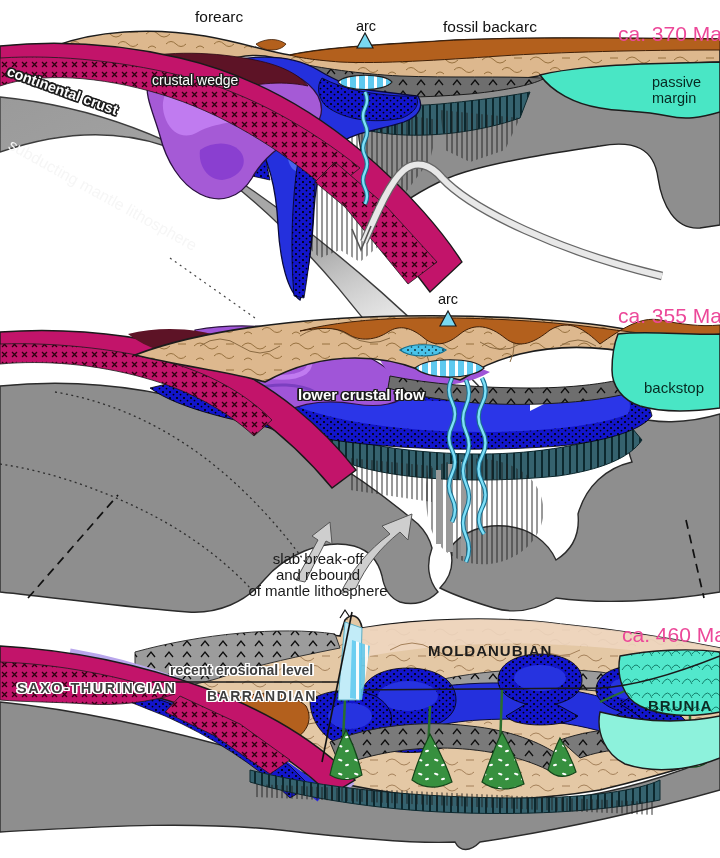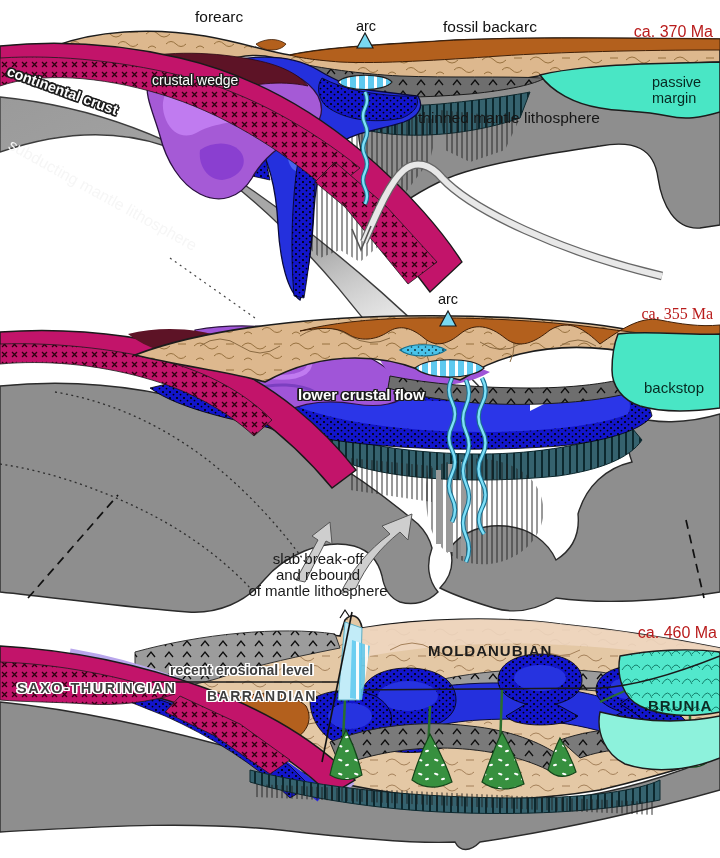--- a/index.html
+++ b/index.html
@@ -6,21 +6,21 @@
   #fig{position:relative;width:720px;height:858px;background:#fff;overflow:hidden;
        font-family:"Liberation Sans",sans-serif;}
   #art{position:absolute;left:0;top:0;}
   .lbl{position:absolute;line-height:1.08;white-space:nowrap;color:#111;}
   .halo-d{color:#fdfdfd;text-shadow:-1.4px -1.4px 0 #1c1c1c,1.4px -1.4px 0 #1c1c1c,
      -1.4px 1.4px 0 #1c1c1c,1.4px 1.4px 0 #1c1c1c,0 -1.4px 0 #1c1c1c,0 1.4px 0 #1c1c1c,
      -1.4px 0 0 #1c1c1c,1.4px 0 0 #1c1c1c;}
   .halo-l{color:#3f3f3f;text-shadow:-1.4px -1.4px 0 #fff,1.4px -1.4px 0 #fff,
      -1.4px 1.4px 0 #fff,1.4px 1.4px 0 #fff,0 -1.4px 0 #fff,0 1.4px 0 #fff,
      -1.4px 0 0 #fff,1.4px 0 0 #fff;}
-  .age{font-size:16px;width:95px;text-align:right;color:#b91c1c;}
+  .age{font-size:21px;width:95px;text-align:right;color:#ec4899;}
   .terrane{font-weight:700;letter-spacing:1.5px;}
   .legend-row{position:absolute;display:flex;align-items:center;gap:9px;}
   .swatch{width:37px;height:15px;border:1.6px solid #12455c;box-sizing:border-box;}
   .swatch-striped{background:repeating-linear-gradient(90deg,#5ec9ef 0 5px,#ffffff 5px 8px);}
   .swatch-dotted{background-color:#49c3ea;
      background-image:radial-gradient(#0c3950 1px,rgba(0,0,0,0) 1.2px);
      background-size:5px 4px;}
   .legend-label{font-size:15.5px;color:#141414;}
   .note-line{font-size:15px;color:#1a1a1a;}
 </style>
@@ -250,26 +250,25 @@
 
   <div class="lbl" style="left:195px;top:9px;font-size:15.5px;">forearc</div>
   <div class="lbl" style="left:346px;top:19px;width:40px;text-align:center;font-size:14.5px;">arc</div>
   <div class="lbl" style="left:443px;top:19px;font-size:15.5px;">fossil backarc</div>
   <div class="lbl age" style="left:618px;top:23px;">ca. 370 Ma</div>
   <div class="lbl halo-d" style="left:10px;top:64px;font-size:14.5px;font-weight:700;
        transform:rotate(20deg);transform-origin:left top;">continental crust</div>
   <div class="lbl halo-d" style="left:152px;top:73px;font-size:14px;">crustal wedge</div>
   <div class="lbl" style="left:652px;top:75px;width:62px;text-align:left;font-size:14.5px;
        white-space:normal;color:#072a22;">passive margin</div>
-  <div class="lbl" style="left:418px;top:110px;font-size:15.5px;color:#161616;">thinned mantle lithosphere</div>
   <div class="lbl" style="left:14px;top:136px;font-size:16px;color:#f6f6f6;
        transform:rotate(29deg);transform-origin:left top;">subducting mantle lithosphere</div>
 
   <div class="lbl" style="left:428px;top:292px;width:40px;text-align:center;font-size:14.5px;">arc</div>
-  <div class="lbl age" style="left:618px;top:305px;font-family:Liberation Serif, serif;">ca. 355 Ma</div>
+  <div class="lbl age" style="left:618px;top:305px;">ca. 355 Ma</div>
   <div class="lbl halo-d" style="left:298px;top:387px;font-size:15px;font-weight:700;">lower crustal flow</div>
   <div class="lbl" style="left:644px;top:380px;font-size:15px;color:#072a22;">backstop</div>
 
   <div class="lbl" style="left:228px;top:551px;width:180px;text-align:center;">
     <div class="note-line">slab break-off</div>
     <div class="note-line">and rebound</div>
     <div class="note-line">of mantle lithosphere</div>
   </div>
 
 

